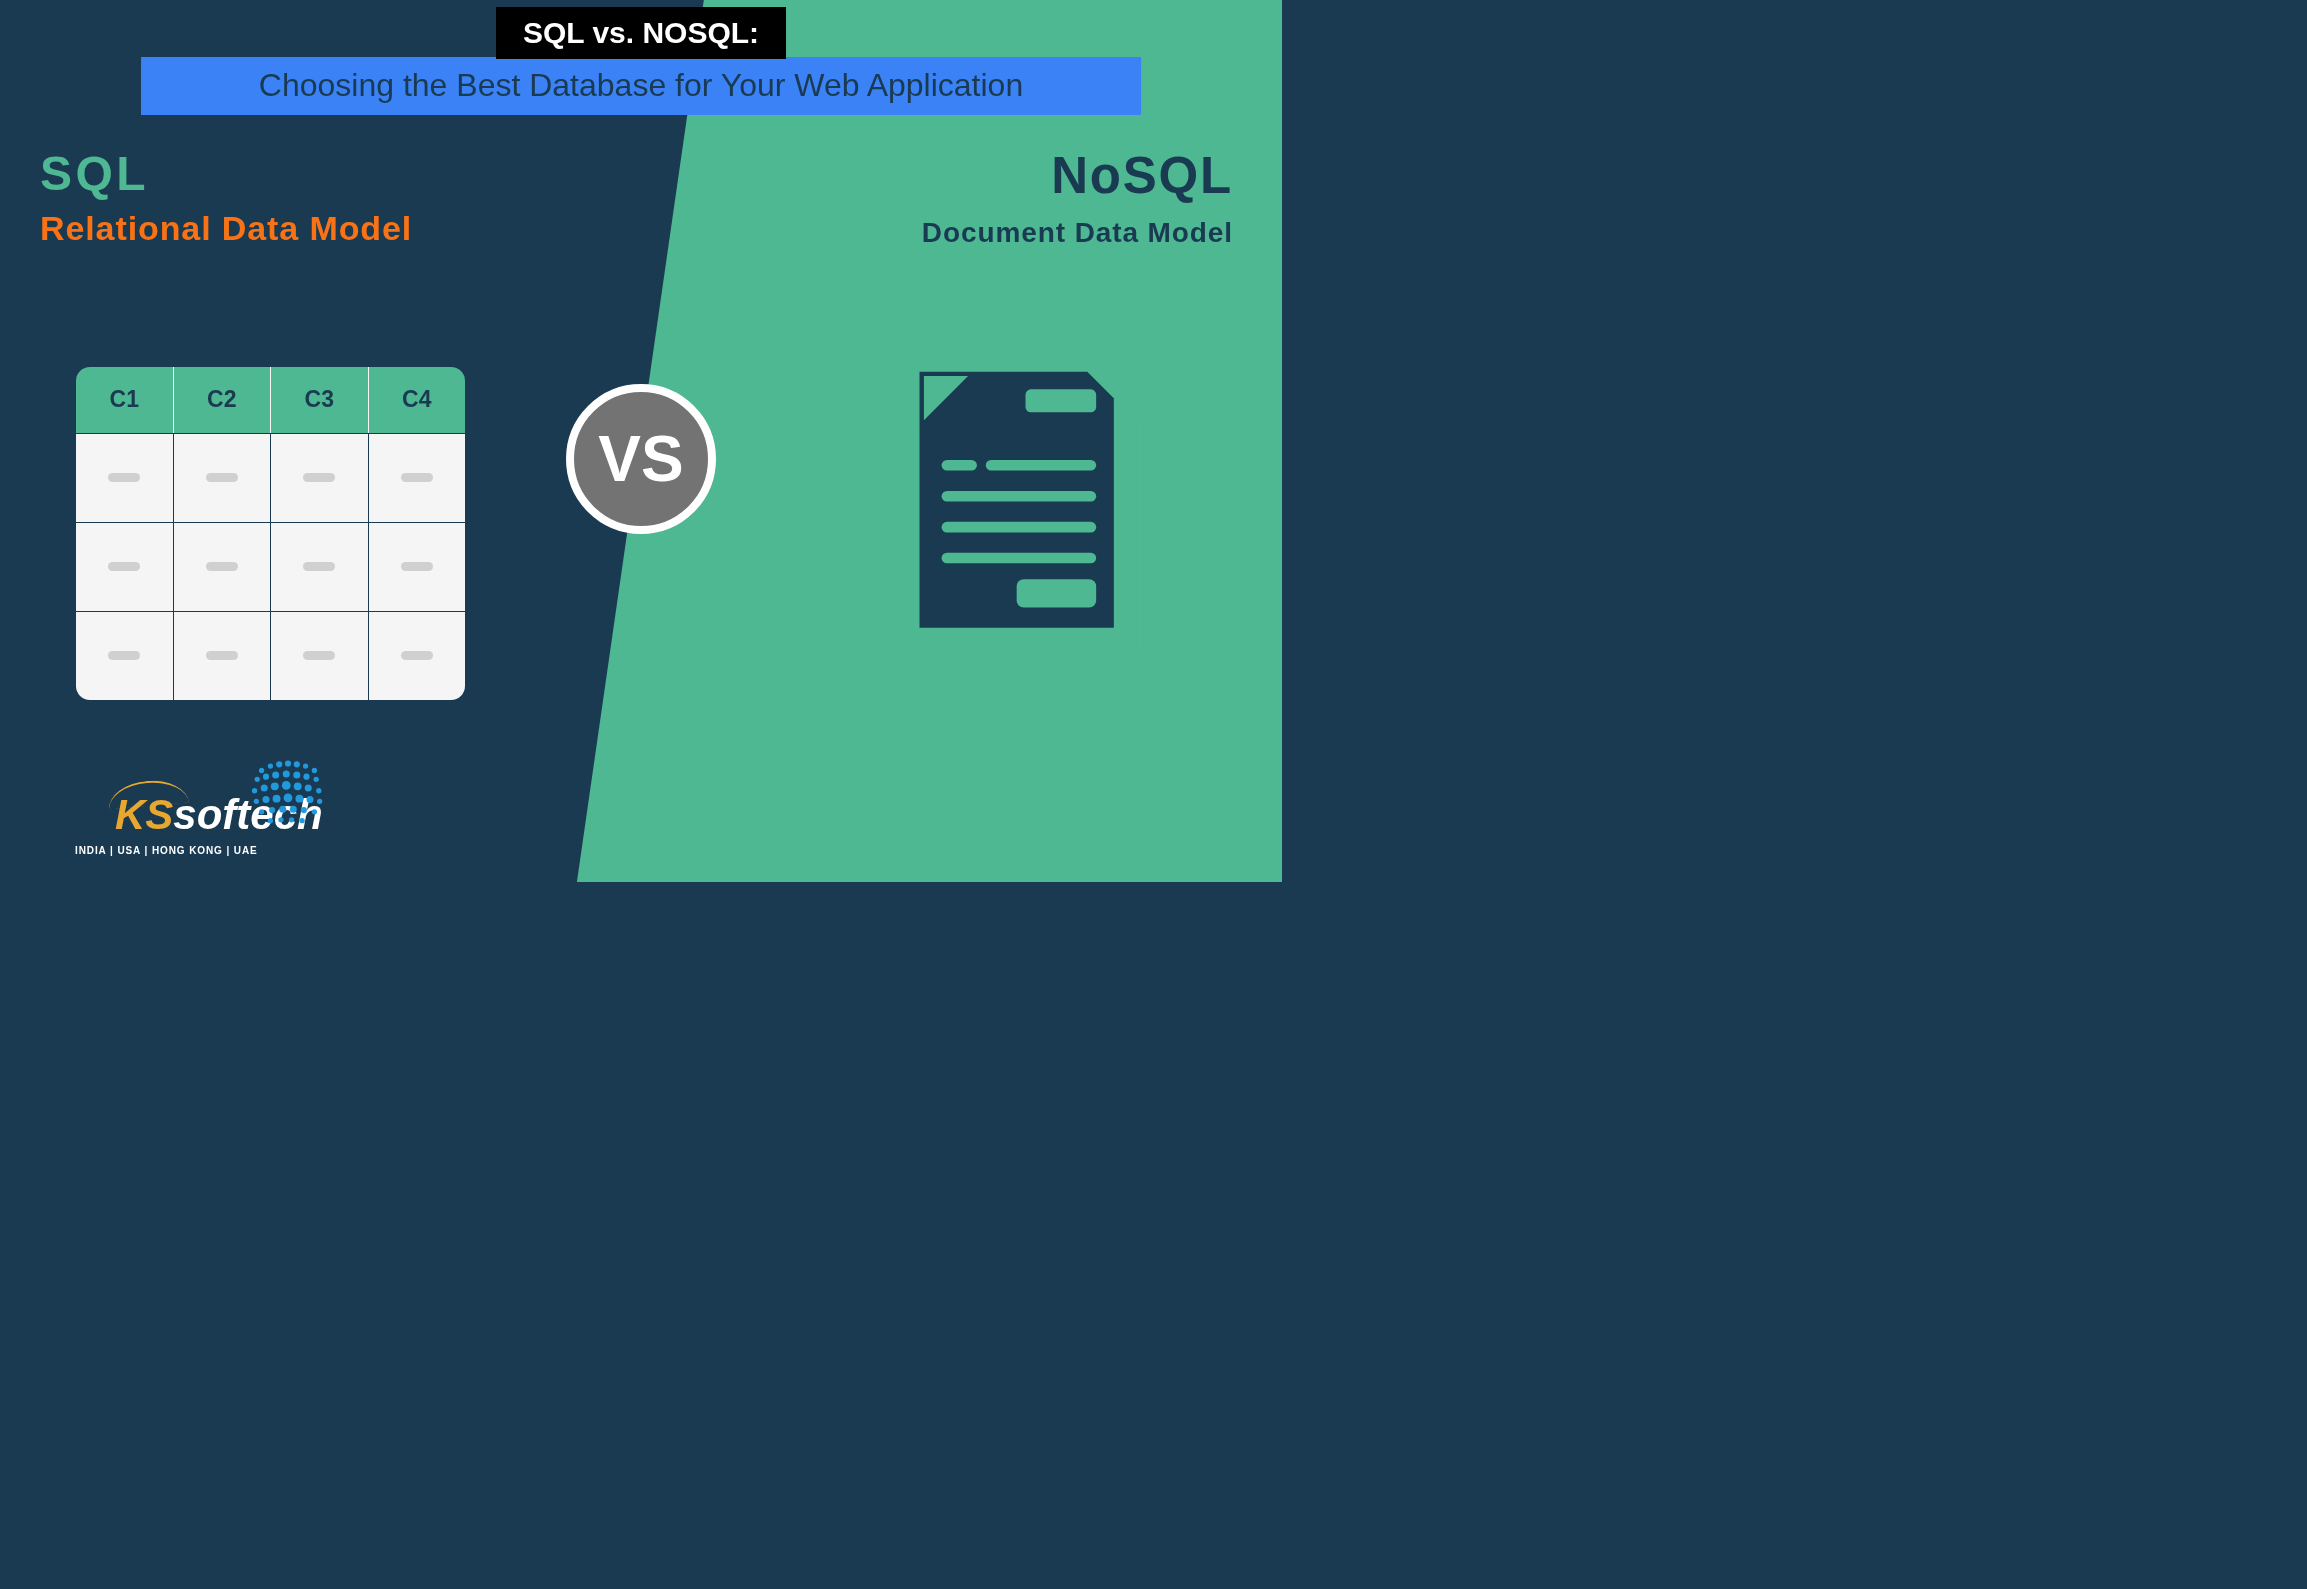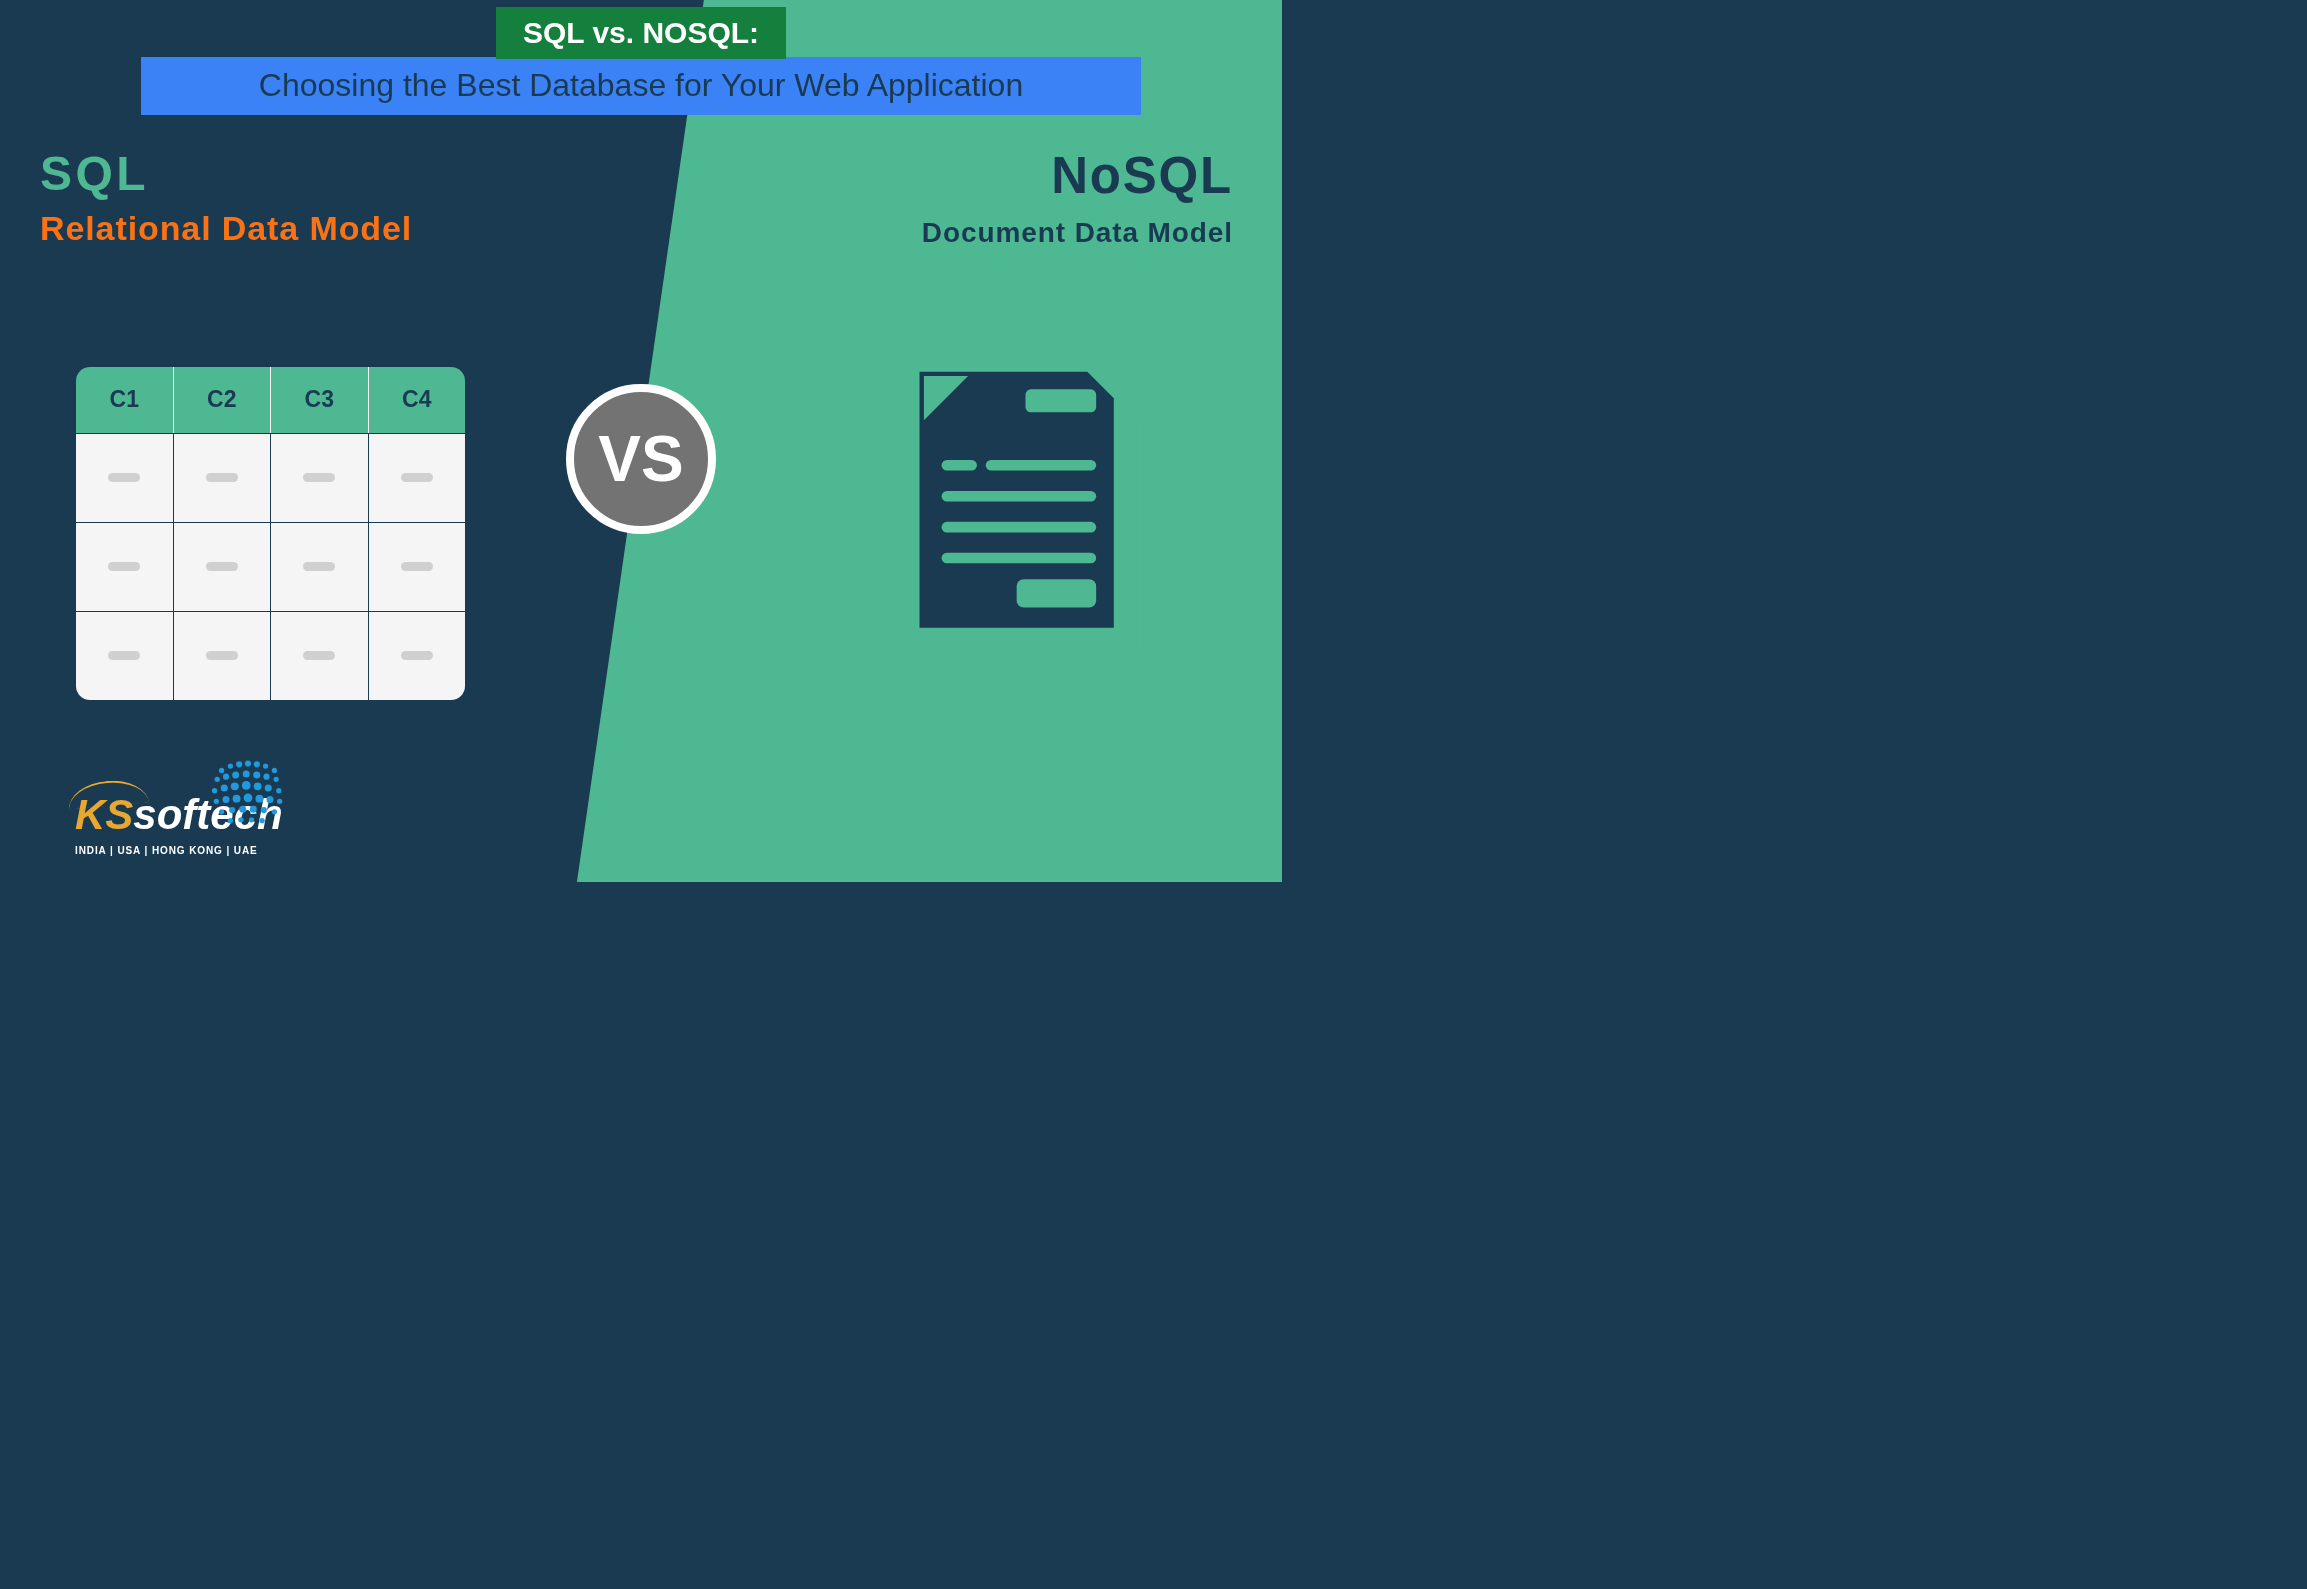--- a/index.html
+++ b/index.html
@@ -49,21 +49,21 @@
       top: 7px;
       left: 50%;
       transform: translateX(-50%);
       width: 78%;
       z-index: 10;
       text-align: center;
     }
     
     .title-top {
       display: inline-block;
-      background: #15803d;
+      background: #000000;
       color: white;
       font-size: 30px;
       font-weight: bold;
       padding: 8.8px 26.5px;
     }
     
     .title-bottom {
       background: #3b82f6;
       color: #1a3a52;
       font-size: 32px;
@@ -366,21 +366,21 @@
       <rect x="105" y="120" width="125" height="12" rx="6" fill="#4db892"></rect>
       <rect x="55" y="155" width="175" height="12" rx="6" fill="#4db892"></rect>
       <rect x="55" y="190" width="175" height="12" rx="6" fill="#4db892"></rect>
       <rect x="55" y="225" width="175" height="12" rx="6" fill="#4db892"></rect>
 
       <rect x="140" y="255" width="90" height="32" rx="8" fill="#4db892"></rect>
     </svg>
   </div>
 
   <div class="logo">
-    <div class="logo-main" style="position:relative;">
+    <div class="logo-main" style="position:relative;margin-left:40px;">
       <div class="logo-swoosh"></div>
       <span class="logo-text">
         <span class="logo-k">K</span><span class="logo-s">S</span><span class="logo-rest">softech</span>
       </span>
       <svg class="logo-globe" viewBox="0 0 100 80">
         <circle class="globe-dot" cx="20" cy="15" r="3"></circle>
         <circle class="globe-dot" cx="30" cy="10" r="3"></circle>
         <circle class="globe-dot" cx="40" cy="8" r="3.5"></circle>
         <circle class="globe-dot" cx="50" cy="7" r="3.5"></circle>
         <circle class="globe-dot" cx="60" cy="8" r="3.5"></circle>

